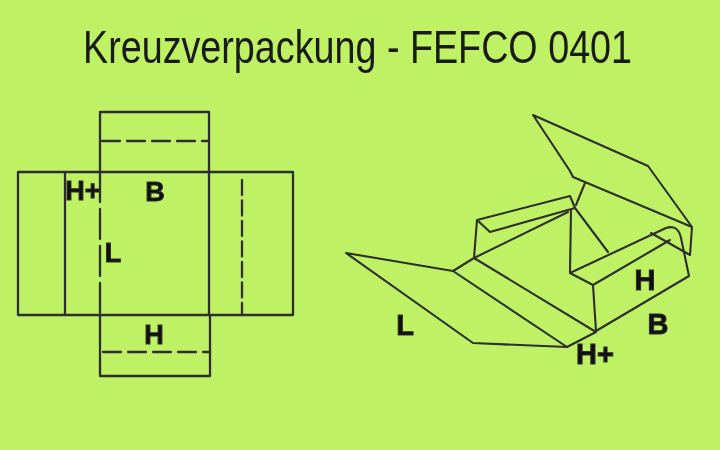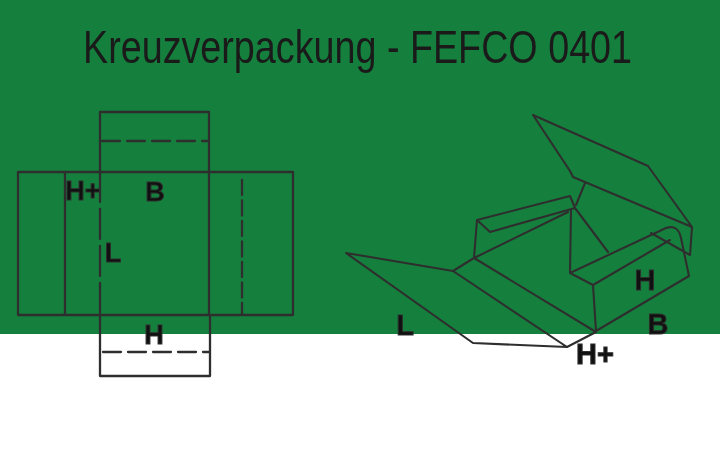--- a/index.html
+++ b/index.html
@@ -7,22 +7,22 @@
     padding: 0;
     width: 720px;
     height: 450px;
     background: #ffffff;
     overflow: hidden;
     font-family: "Liberation Sans", sans-serif;
   }
   .page {
     position: relative;
     width: 720px;
-    height: 334px;
-    background: #15803d;
+    height: 450px;
+    background: #bef264;
   }
   svg {
     position: absolute;
     top: 0;
     left: 0;
     display: block;
   }
   .diagram-line {
     fill: none;
     stroke-width: 2.3;

